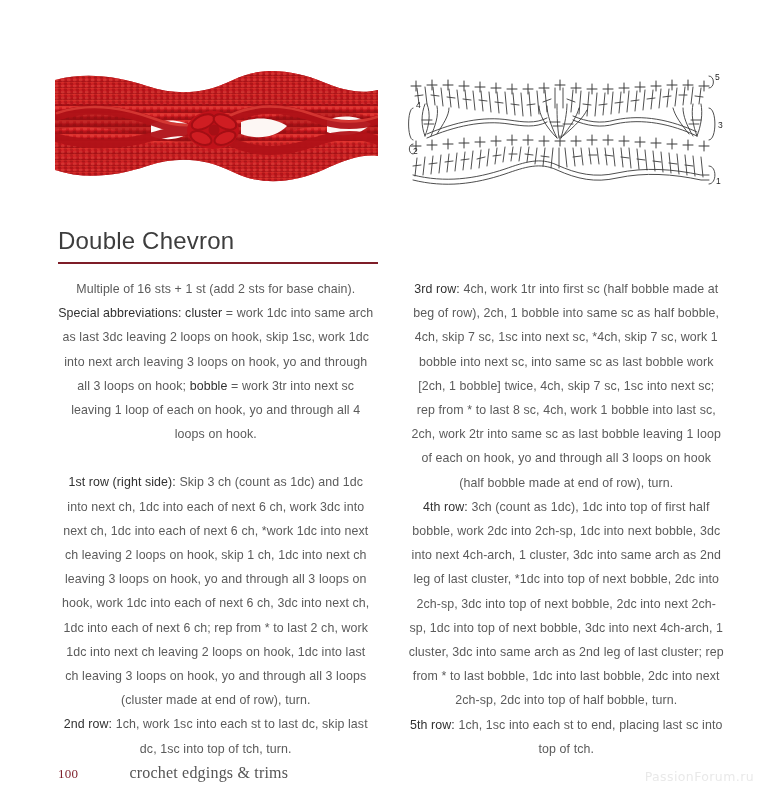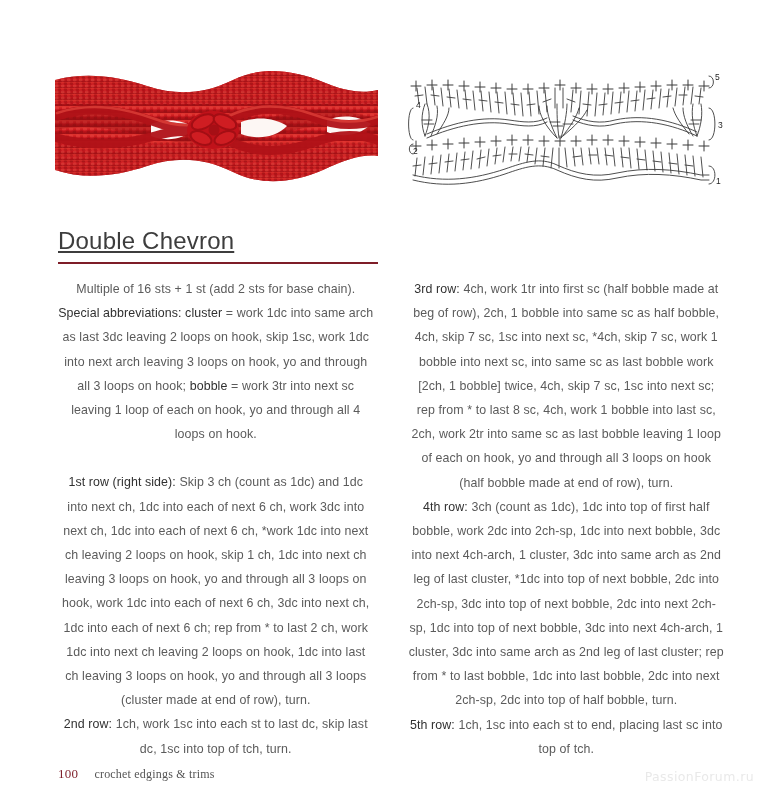--- a/index.html
+++ b/index.html
@@ -52,21 +52,20 @@
     top: 226px;
     width: 322px;
   }
   .page-title {
     font-size: 24px;
     font-weight: 400;
     letter-spacing: 0.2px;
     color: #3d3d3d;
     margin: 0;
     line-height: 30px;
-    text-decoration: underline;
   }
   .title-rule {
     margin-top: 6px;
     height: 2px;
     width: 320px;
     background: #7e1d28;
   }
 
   
   .columns {
@@ -96,32 +95,33 @@
     font-weight: 400;
   }
 
   
   .footer {
     position: absolute;
     left: 58px;
     bottom: 18px;
     display: flex;
     align-items: baseline;
-    gap: 16px;
+    gap: 28px;
     font-family: "Liberation Serif", serif;
   }
   .folio {
     font-size: 13px;
     color: #7e1d28;
     letter-spacing: 0.3px;
   }
   .book-title {
-    font-size: 12px;
+    font-size: 16px;
     color: #555555;
     letter-spacing: 0.2px;
+    margin-left: 23px;
   }
   .watermark {
     position: absolute;
     right: 12px;
     bottom: 16px;
     font-size: 12.5px;
     color: #e9e9e9;
     font-family: "DejaVu Sans", sans-serif;
     letter-spacing: 0.4px;
     user-select: none;

